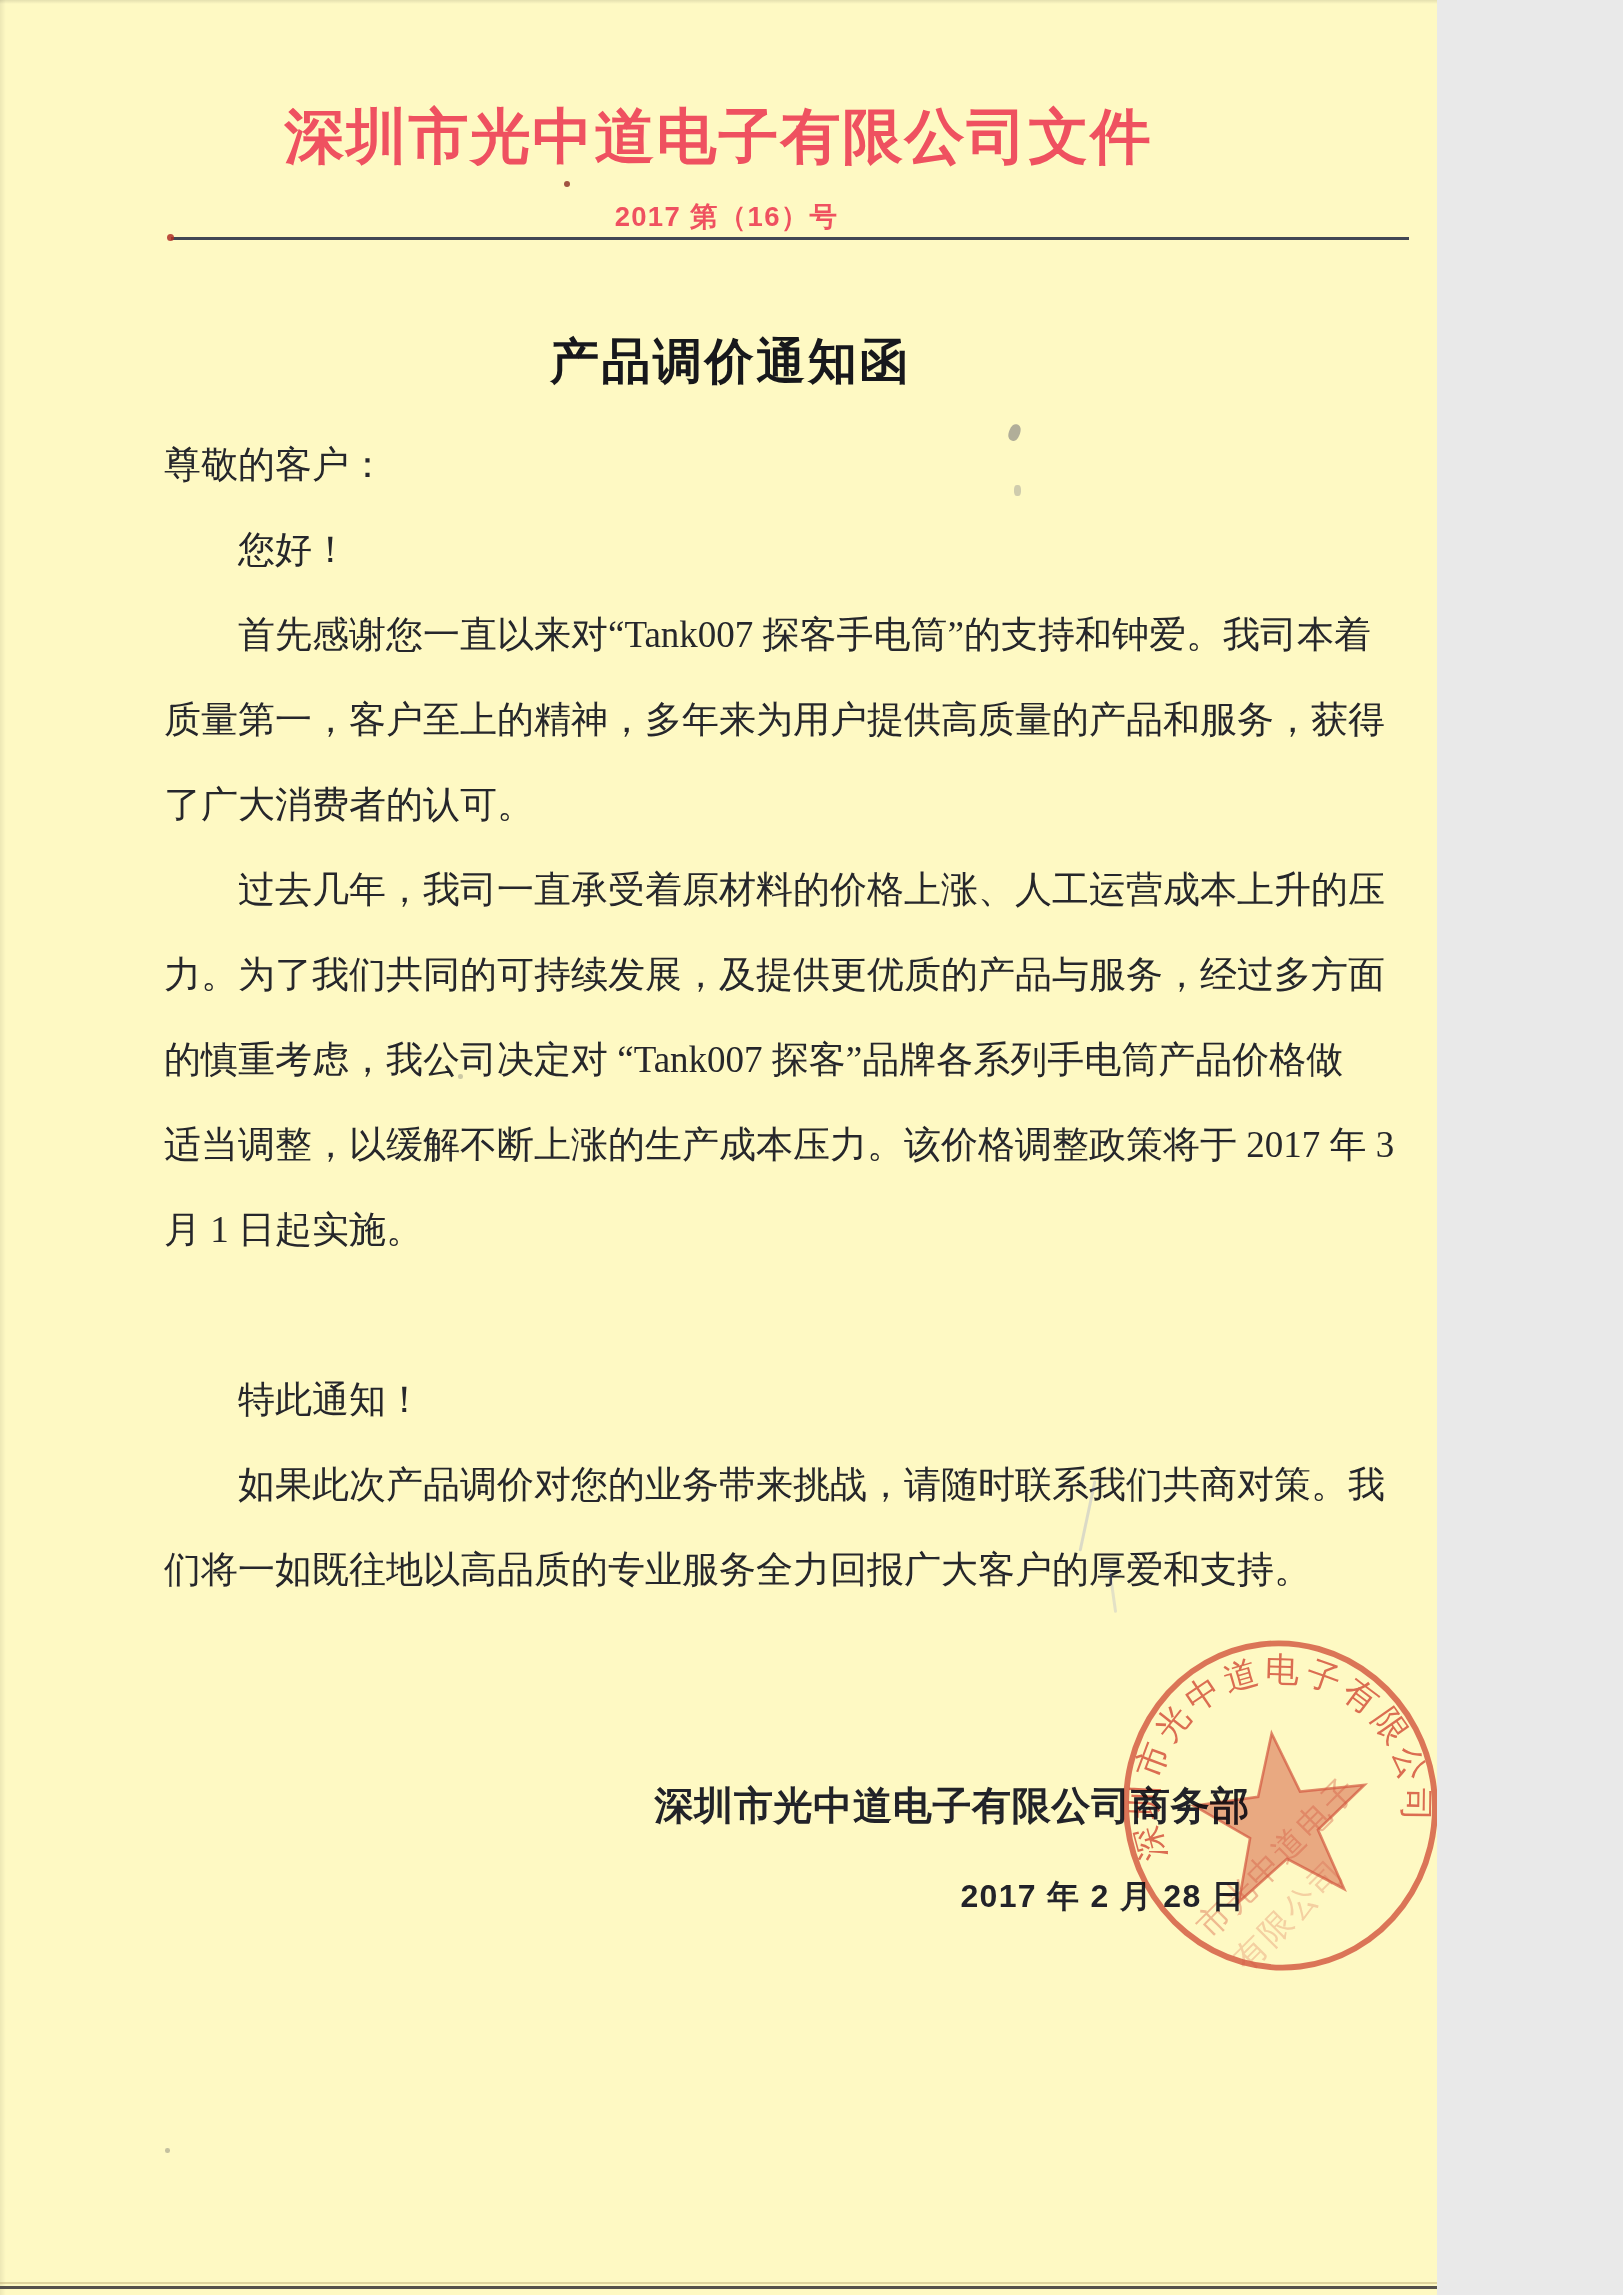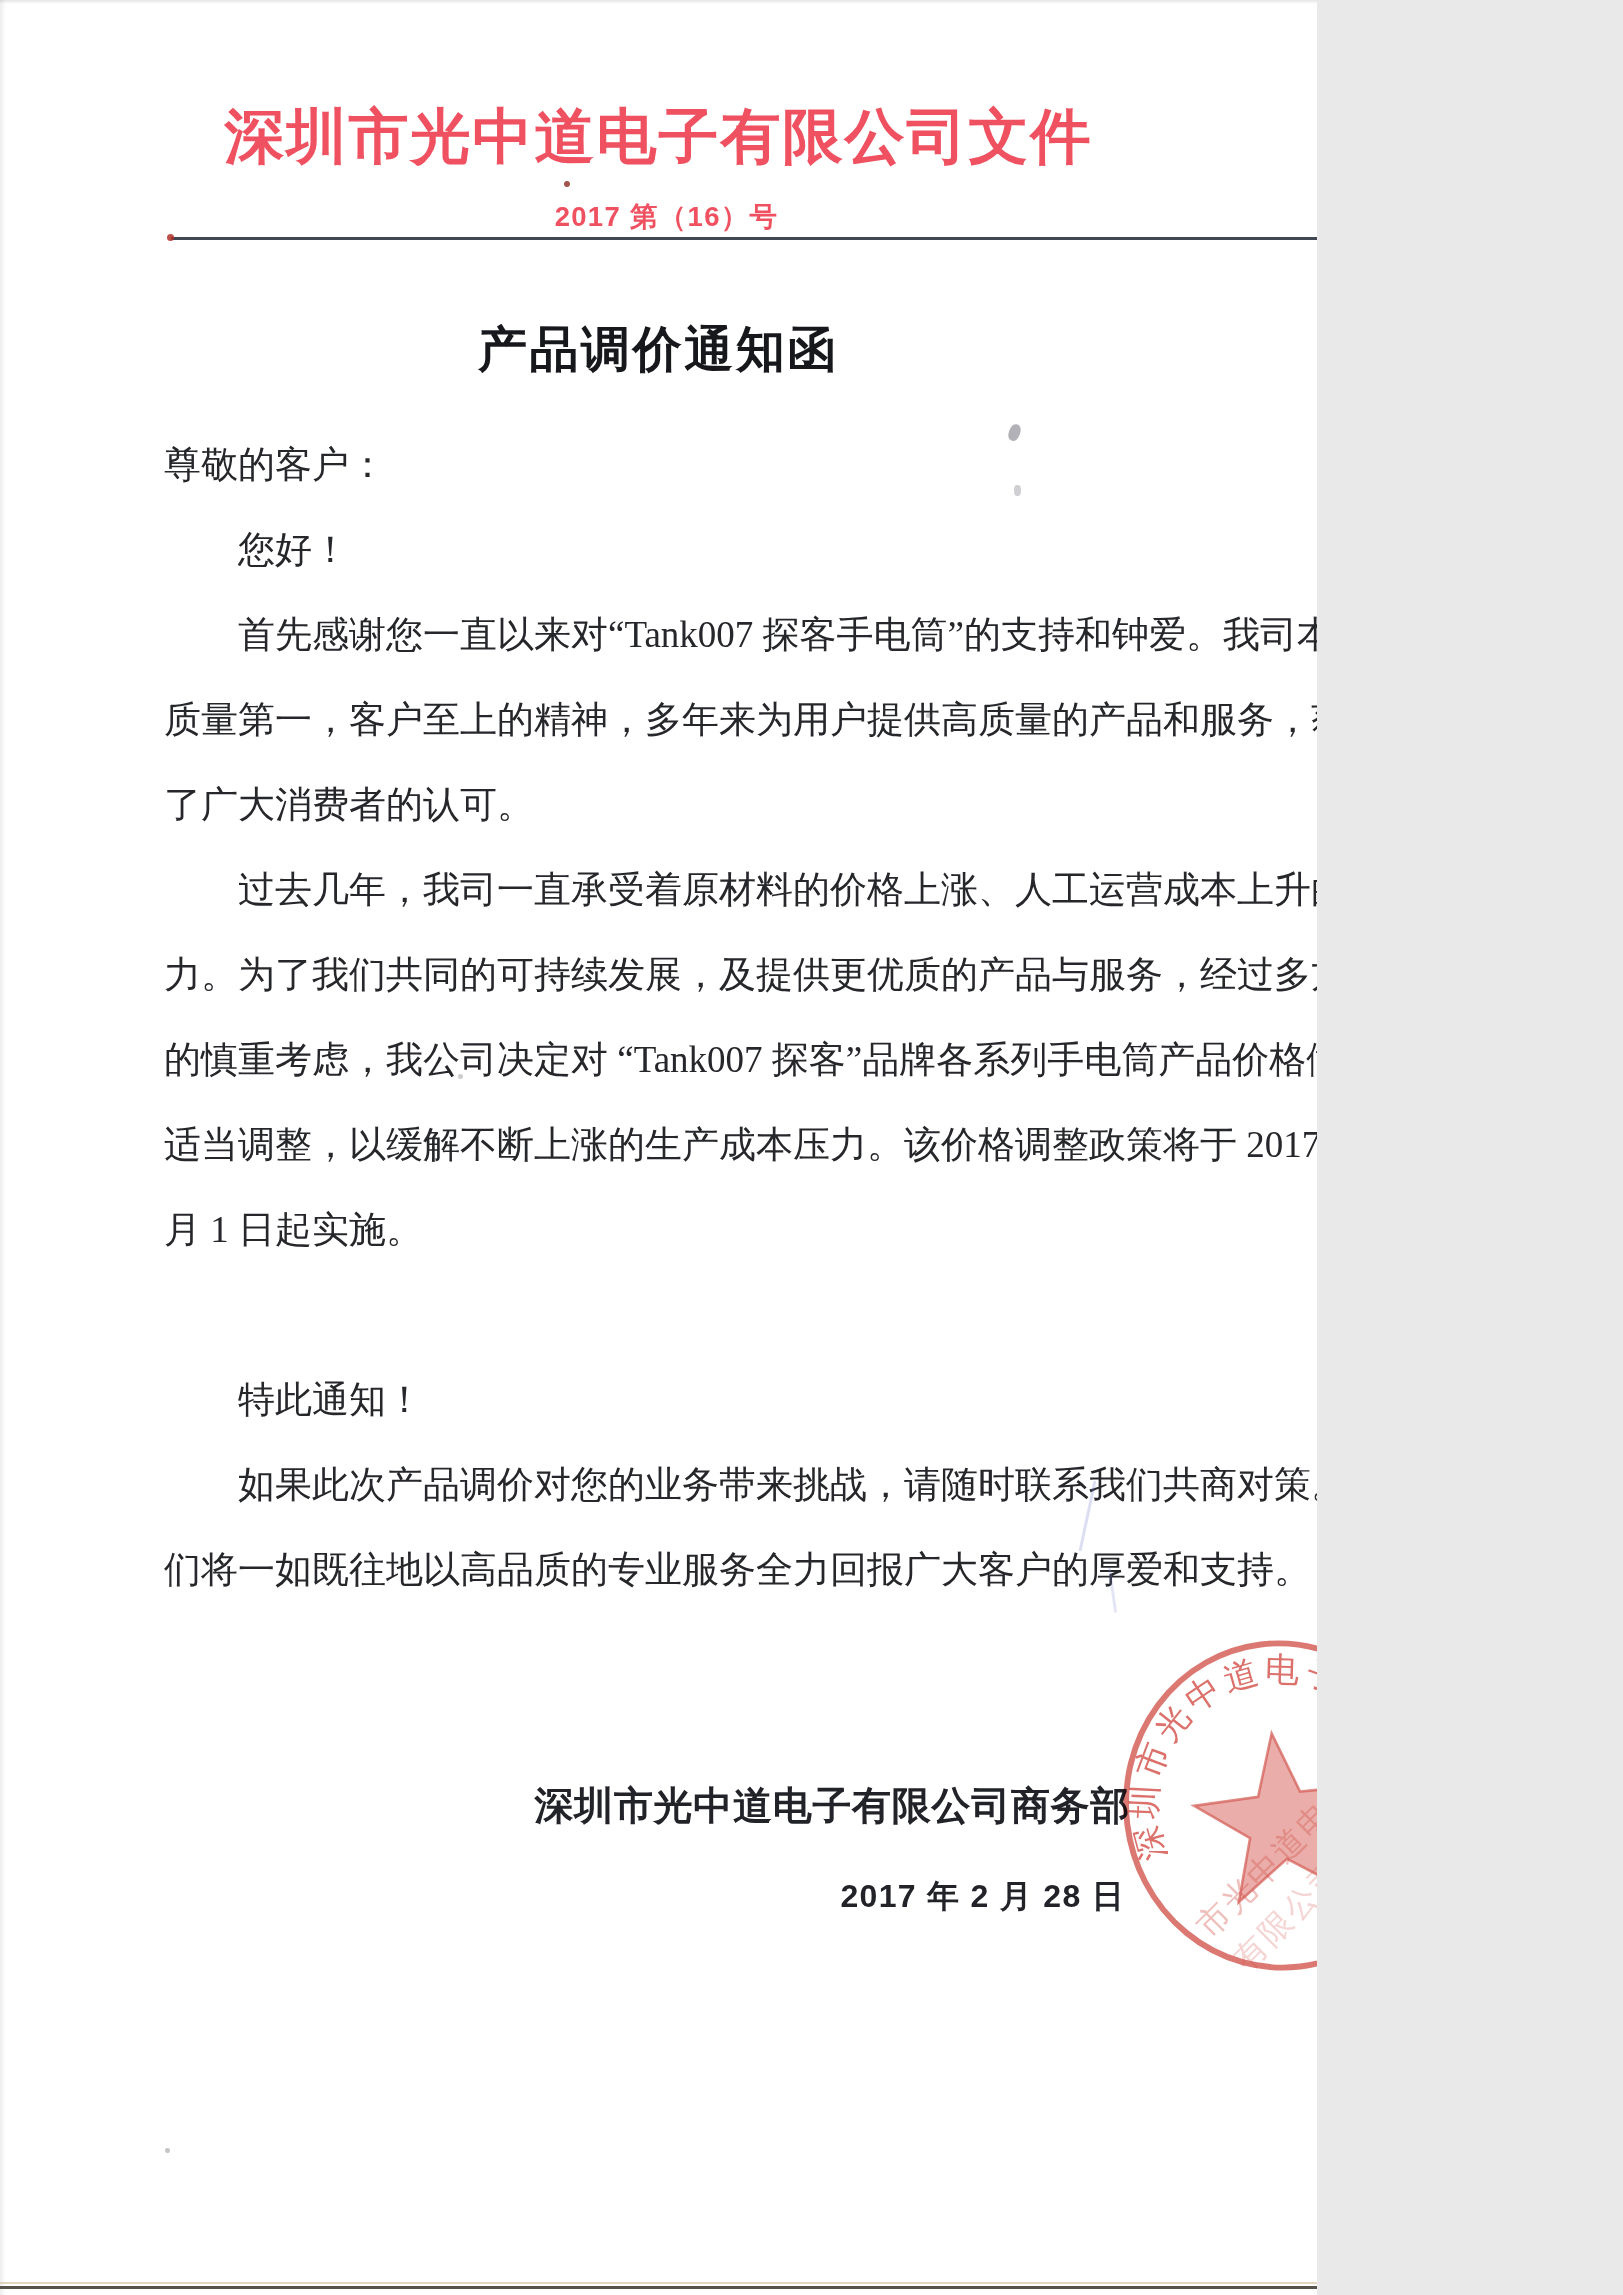--- a/index.html
+++ b/index.html
@@ -1,19 +1,19 @@
 <!DOCTYPE html>
 <html style="font-size:10.5px"><head>
 <meta charset="utf-8">
 <style>
   html,body{margin:0;padding:0;background:#e9e9e9;}
   .page{
     position:relative;
-    width:1317px;height:2295px;
-    background:#ffffff;
+    width:1437px;height:2295px;
+    background:#fef9c3;
     overflow:hidden;
     font-family:"Liberation Serif","DejaVu Serif",serif;
     color:#26272b;
   }
   
   .edge-top{position:absolute;left:0;top:0;width:100%;height:3.9px;
     background:linear-gradient(to bottom,rgba(0,0,0,.10),rgba(0,0,0,0));}
   .edge-left{position:absolute;left:0;top:0;width:5.9px;height:100%;
     background:linear-gradient(to right,rgba(0,0,0,.07),rgba(0,0,0,0));}
   .scanline-dark{position:absolute;left:0;top:2286px;width:100%;height:3.3px;background:#56524c;}
@@ -34,21 +34,21 @@
   }
   .header-rule{
     position:absolute;top:237px;left:171px;width:1238px;height:3.3px;
     background:#424754;border:none;margin:0;
   }
 
   
   .subject{
     position:absolute;top:317px;left:0;width:100%;
     text-align:center;font-size:49px;font-weight:bold;
-    color:#17181c;letter-spacing:2.6px;margin:0;
+    color:#17181c;letter-spacing:2.6px;margin:12px;
   }
 
   
   .letter-body{
     position:absolute;top:422px;left:164px;width:1298px;
     font-size:37px;line-height:85px;
   }
   .letter-body p{margin:0;white-space:pre-line;}
   .indent{text-indent:2em;}
   .closing{margin-top:85px !important;}

